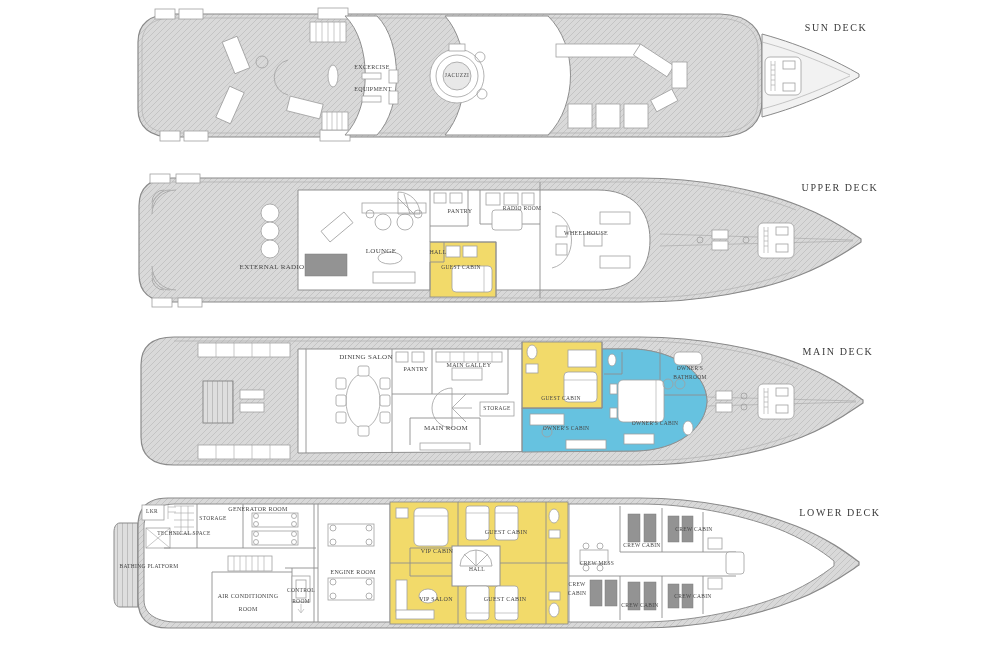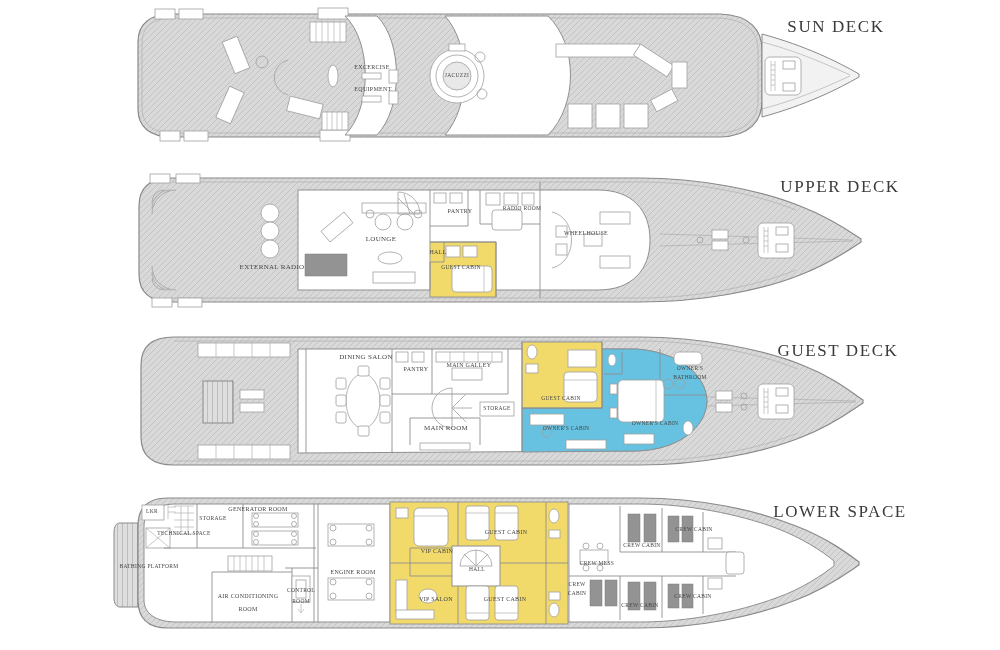--- a/index.html
+++ b/index.html
@@ -3,21 +3,21 @@
 <meta charset="utf-8">
 <style>
   html,body{margin:0;padding:0;background:#ffffff;}
   .canvas{position:relative;width:1000px;height:650px;background:#ffffff;overflow:hidden;
           font-family:"Liberation Serif","DejaVu Serif",serif;}
   .canvas > svg{position:absolute;left:0;top:0;}
   .rlabel{position:absolute;transform:translate(-50%,-50%);font-size:7px;letter-spacing:.3px;
           color:#474747;white-space:nowrap;line-height:1;}
   .sm{font-size:6px;}
   .xs{font-size:5.5px;}
-  .dtitle{position:absolute;transform:translate(-50%,-50%);font-size:17px;letter-spacing:1.6px;
+  .dtitle{position:absolute;transform:translate(-50%,-50%);font-size:10px;letter-spacing:1.6px;
           color:#3a3a3a;white-space:nowrap;}
   
   .hull{fill:url(#hatch);stroke:#8a8a8a;stroke-width:1.2;}
   .platform{fill:url(#vhatch);stroke:#8a8a8a;stroke-width:1;}
   .innerln{fill:none;stroke:#b0b0b0;stroke-width:.7;}
   .room{fill:#ffffff;stroke:#8f8f8f;stroke-width:1;}
   .wall{stroke:#8f8f8f;stroke-width:.9;fill:none;}
   .thin{stroke:#a5a5a5;stroke-width:.6;fill:none;}
   .furn{fill:#ffffff;stroke:#a0a0a0;stroke-width:.8;}
   .furn2{fill:none;stroke:#a0a0a0;stroke-width:.8;}
@@ -357,29 +357,29 @@
           <rect class="dark" x="682" y="584" width="11" height="24"></rect>
     </g>
     <rect class="furn" x="708" y="538" width="14" height="11"></rect>
         <rect class="furn" x="708" y="578" width="14" height="11"></rect>
     <rect class="furn" x="726" y="552" width="18" height="22" rx="3"></rect>
   </g>
 </svg>
 
   <span class="dtitle" style="left:836px;top:27px">SUN DECK</span>
   <span class="dtitle" style="left:840px;top:187px">UPPER DECK</span>
-  <span class="dtitle" style="left:838px;top:351px">GUEST DECK</span>
-  <span class="dtitle" style="left:840px;top:512px">LOWER SPACE</span>
+  <span class="dtitle" style="left:838px;top:351px">MAIN DECK</span>
+  <span class="dtitle" style="left:840px;top:512px">LOWER DECK</span>
 
   <span class="rlabel sm" style="left:372px;top:67px">EXCERCISE</span>
   <span class="rlabel sm" style="left:373px;top:89px">EQUIPMENT</span>
   <span class="rlabel xs" style="left:457px;top:76px">JACUZZI</span>
 
   <span class="rlabel" style="left:272px;top:267px">EXTERNAL RADIO</span>
-  <span class="rlabel" style="left:381px;top:239px">LOUNGE</span>
+  <span class="rlabel" style="left:381px;top:251px">LOUNGE</span>
   <span class="rlabel sm" style="left:460px;top:211px">PANTRY</span>
   <span class="rlabel sm" style="left:438px;top:252px">HALL</span>
   <span class="rlabel xs" style="left:461px;top:268px">GUEST CABIN</span>
   <span class="rlabel xs" style="left:522px;top:209px">RADIO ROOM</span>
   <span class="rlabel sm" style="left:586px;top:233px">WHEELHOUSE</span>
 
   <span class="rlabel" style="left:366px;top:357px">DINING SALON</span>
   <span class="rlabel sm" style="left:416px;top:369px">PANTRY</span>
   <span class="rlabel sm" style="left:469px;top:365px">MAIN GALLEY</span>
   <span class="rlabel xs" style="left:497px;top:409px">STORAGE</span>

